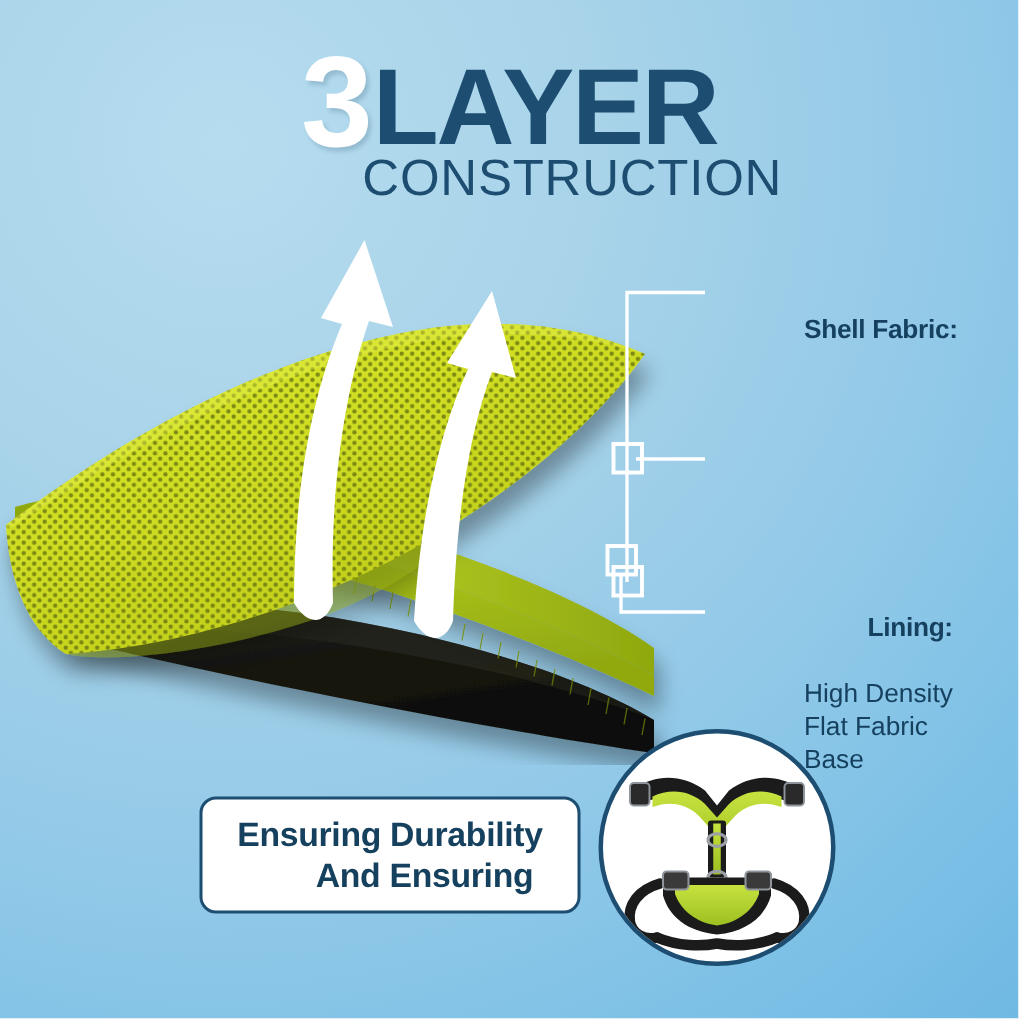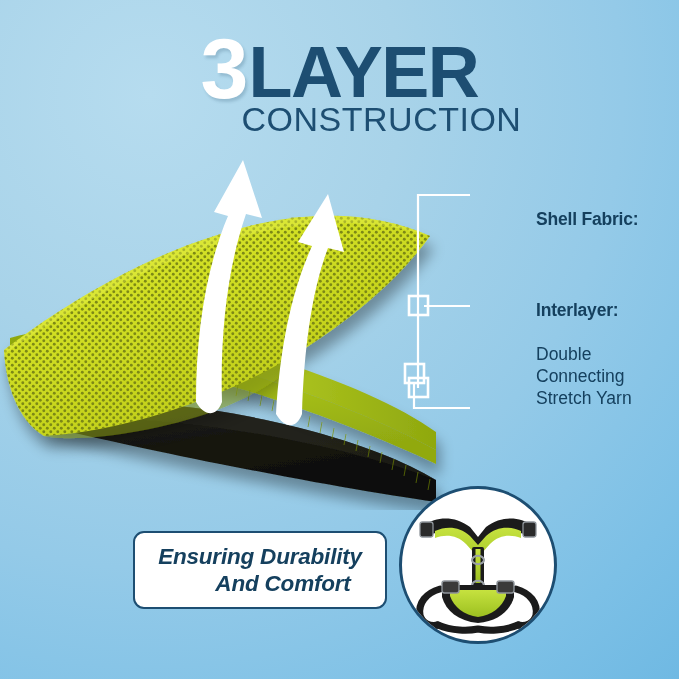--- a/index.html
+++ b/index.html
@@ -74,20 +74,21 @@
     color: #15405e;
     line-height: 1.26;
     font-size: 17.5px;
     white-space: pre-line;
   }
   .callout-title {
     font-weight: 700;
     display: block;
     font-size: 17.5px;
     letter-spacing: -0.2px;
+    text-align: right;
   }
   .callout-body { display: block; }
   #callout-shell  { left: 536px; top: 186px; }
   #callout-inter  { left: 536px; top: 277px; }
   #callout-lining { left: 536px; top: 385px; }
 
   
   #tagline-box {
     position: absolute;
     left: 133px;
@@ -108,21 +109,20 @@
     display: flex;
     flex-direction: column;
     align-items: center;
     justify-content: center;
     color: #15405e;
     font-size: 22.5px;
     font-weight: 700;
     line-height: 1.22;
     text-align: center;
     letter-spacing: -0.2px;
-    font-style: italic;
   }
   #tagline-text .l2 { align-self: center; padding-left: 46px; }
 
   
   #product-badge {
     position: absolute;
     left: 399px;
     top: 486px;
     width: 158px;
     height: 158px;
@@ -276,32 +276,32 @@
         <rect x="409" y="146" width="19" height="19" fill="none" stroke="#ffffff" stroke-width="2.6"></rect>
         <rect x="405" y="214" width="19" height="19" fill="none" stroke="#ffffff" stroke-width="2.6"></rect>
       </g>
     </svg>
   </div>
 
   <div class="callout-text" id="callout-shell">
     <span class="callout-title">Shell Fabric:</span>
   </div>
 
-  <div class="callout-text" id="callout-inter">
-    <span class="callout-title">Interlayer:</span>
-    <span class="callout-body">Double
-Connecting
-Stretch Yarn</span>
-  </div>
-
+
+  <div class="callout-text" id="callout-lining">
+    <span class="callout-title">Lining:</span>
+    <span class="callout-body">High Density
+Flat Fabric
+Base</span>
+  </div>
 
   <div id="tagline-box"></div>
   <div id="tagline-text">
     <span class="l1">Ensuring Durability</span>
-    <span class="l2">And Comfort</span>
+    <span class="l2">And Ensuring</span>
   </div>
 
   <div id="product-badge">
     <svg width="152" height="152" viewBox="0 0 152 152" xmlns="http://www.w3.org/2000/svg">
       <defs>
         <linearGradient id="limeBody" x1="0" y1="0" x2="0" y2="1">
           <stop offset="0%" stop-color="#c6e23f"></stop>
           <stop offset="100%" stop-color="#9cc020"></stop>
         </linearGradient>
       </defs>

